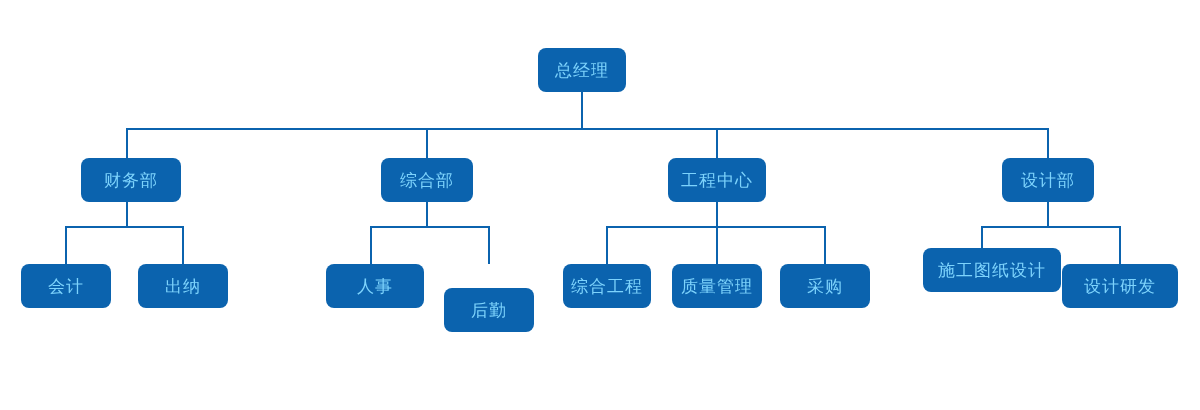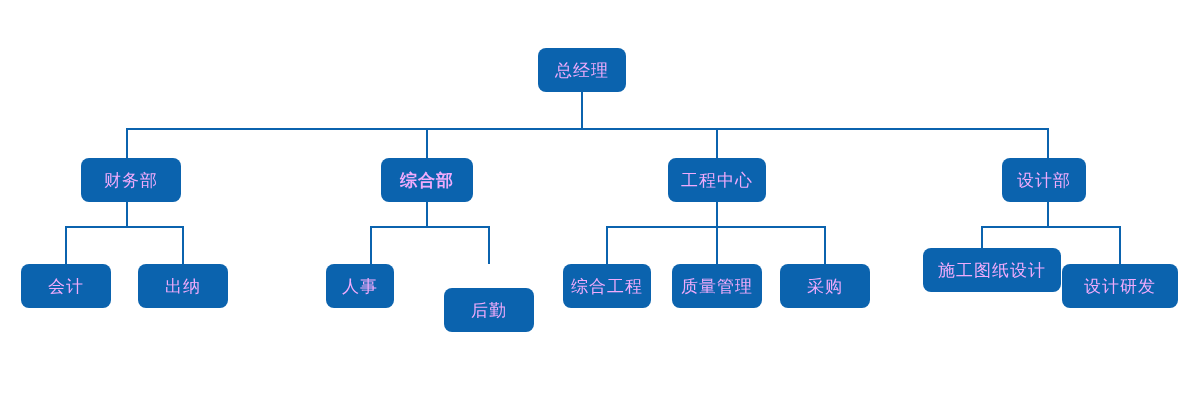--- a/index.html
+++ b/index.html
@@ -13,21 +13,21 @@
     height: 410px;
     background: #ffffff;
     overflow: hidden;
     font-family: "Liberation Sans", "DejaVu Sans", sans-serif;
   }
   .node {
     position: absolute;
     height: 44px;
     background: #0B63AE;
     border-radius: 8px;
-    color: #f0abfc;
+    color: #7dd3fc;
     font-size: 17px;
     letter-spacing: 1px;
     display: flex;
     align-items: center;
     justify-content: center;
     box-sizing: border-box;
     white-space: nowrap;
   }
   .hline, .vline {
     position: absolute;
@@ -37,27 +37,27 @@
   .vline { width: 2px; }
 </style>
 </head>
 <body>
 
 <div class="canvas">
 
   <div class="node" style="left:538px; top:48px; width:88px;">总经理</div>
 
   <div class="node" style="left:81px; top:158px; width:100px;">财务部</div>
-  <div class="node" style="left:381px; top:158px; width:92px;font-weight:bold;">综合部</div>
+  <div class="node" style="left:381px; top:158px; width:92px;">综合部</div>
   <div class="node" style="left:668px; top:158px; width:98px;">工程中心</div>
-  <div class="node" style="left:1002px; top:158px; width:84px;">设计部</div>
+  <div class="node" style="left:1002px; top:158px; width:92px;">设计部</div>
 
   <div class="node" style="left:21px; top:264px; width:90px;">会计</div>
   <div class="node" style="left:138px; top:264px; width:90px;">出纳</div>
-  <div class="node" style="left:326px; top:264px; width:68px;">人事</div>
+  <div class="node" style="left:326px; top:264px; width:98px;">人事</div>
   <div class="node" style="left:444px; top:264px; width:90px;margin-top:24px;">后勤</div>
   <div class="node" style="left:563px; top:264px; width:88px;">综合工程</div>
   <div class="node" style="left:672px; top:264px; width:90px;">质量管理</div>
   <div class="node" style="left:780px; top:264px; width:90px;">采购</div>
   <div class="node" style="left:923px; top:248px; width:138px;text-align:center;">施工图纸设计</div>
   <div class="node" style="left:1062px; top:264px; width:116px;">设计研发</div>
 
   <div class="vline" style="left:581px; top:90px; height:40px;"></div>
   <div class="hline" style="left:126px; top:128px; width:923px;"></div>
   <div class="vline" style="left:126px; top:128px; height:30px;"></div>

